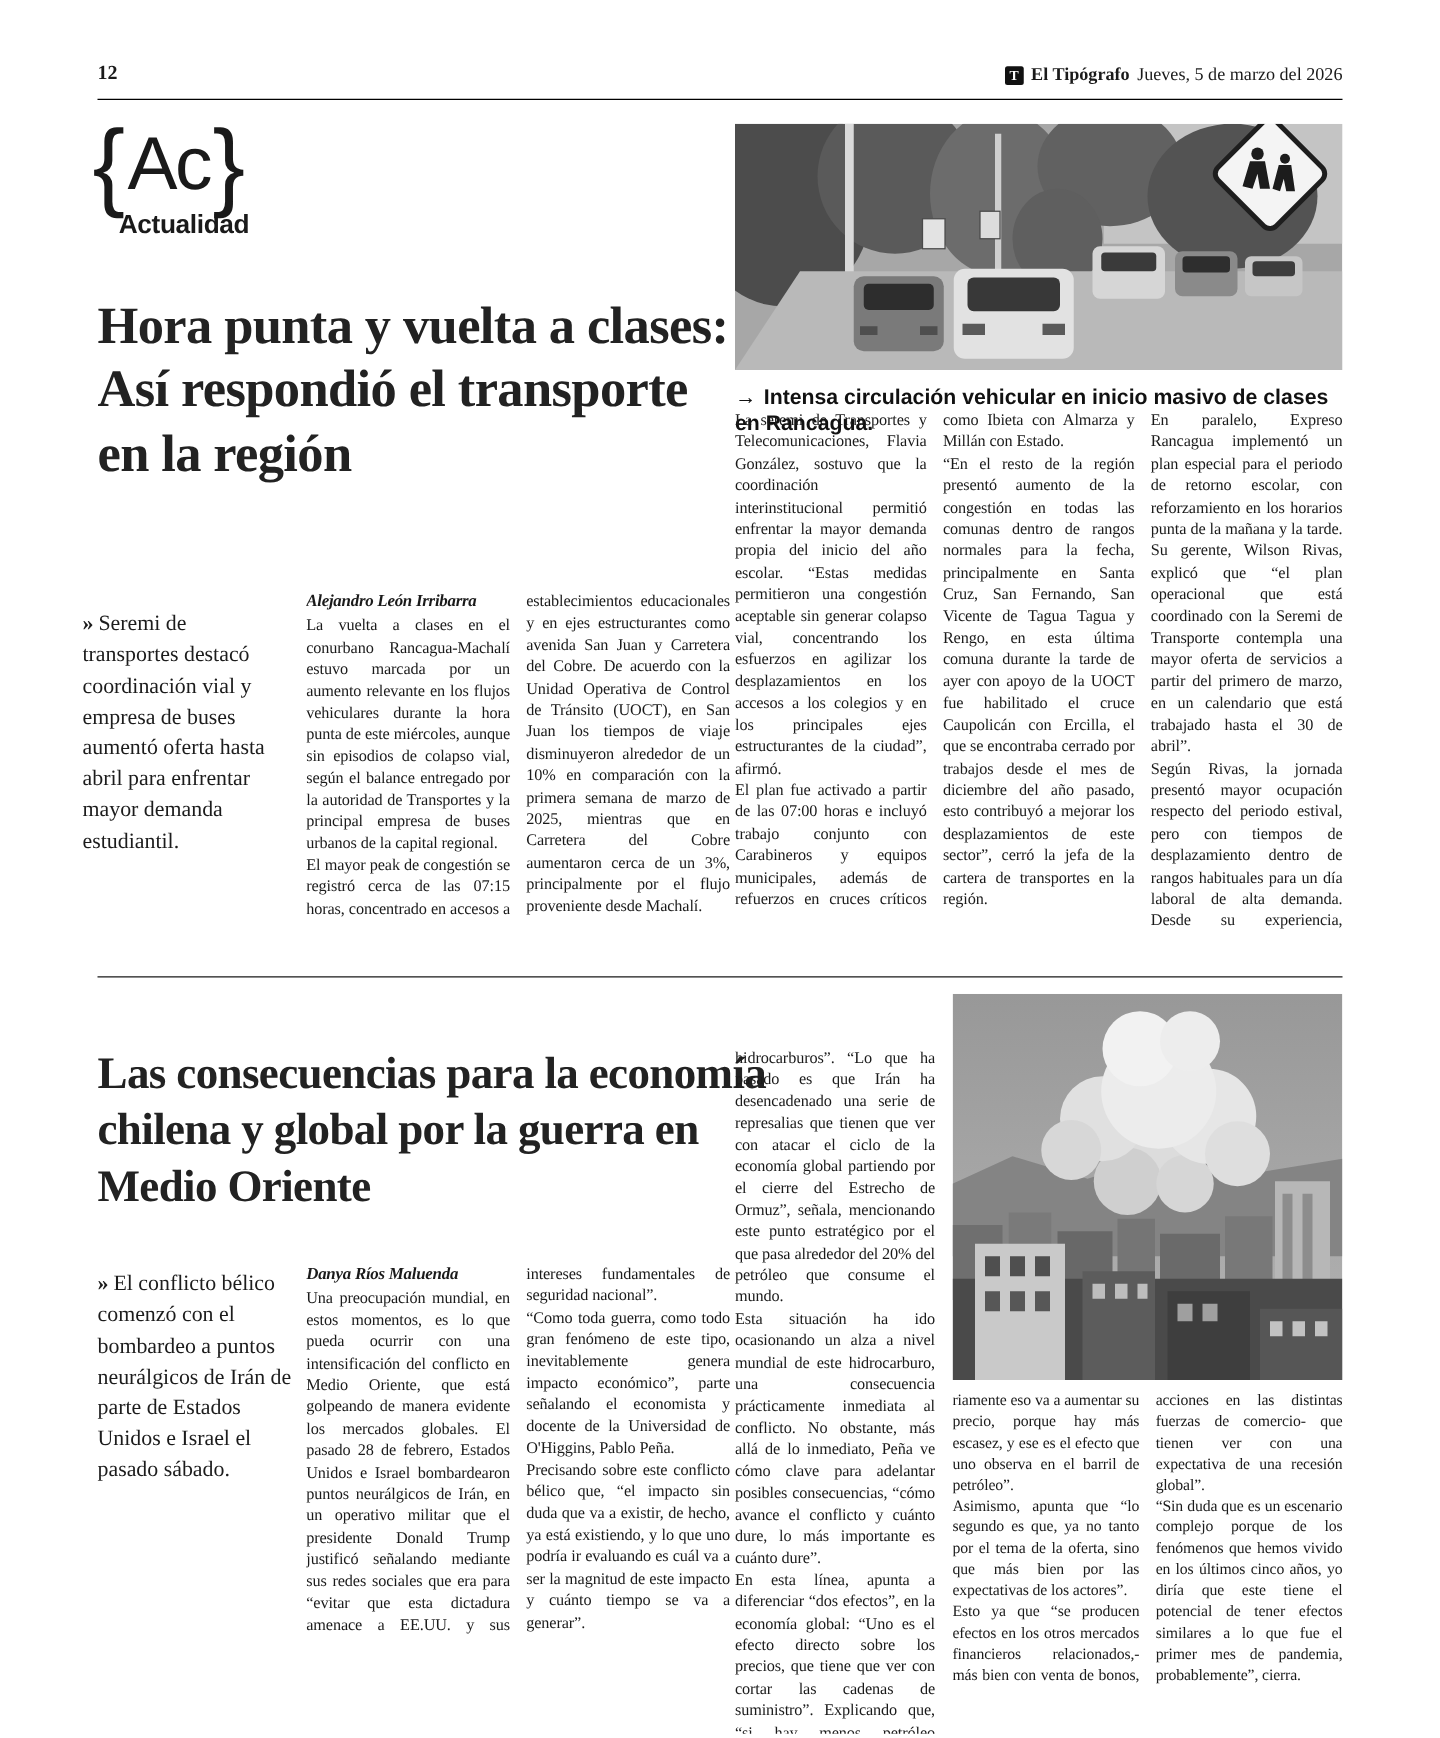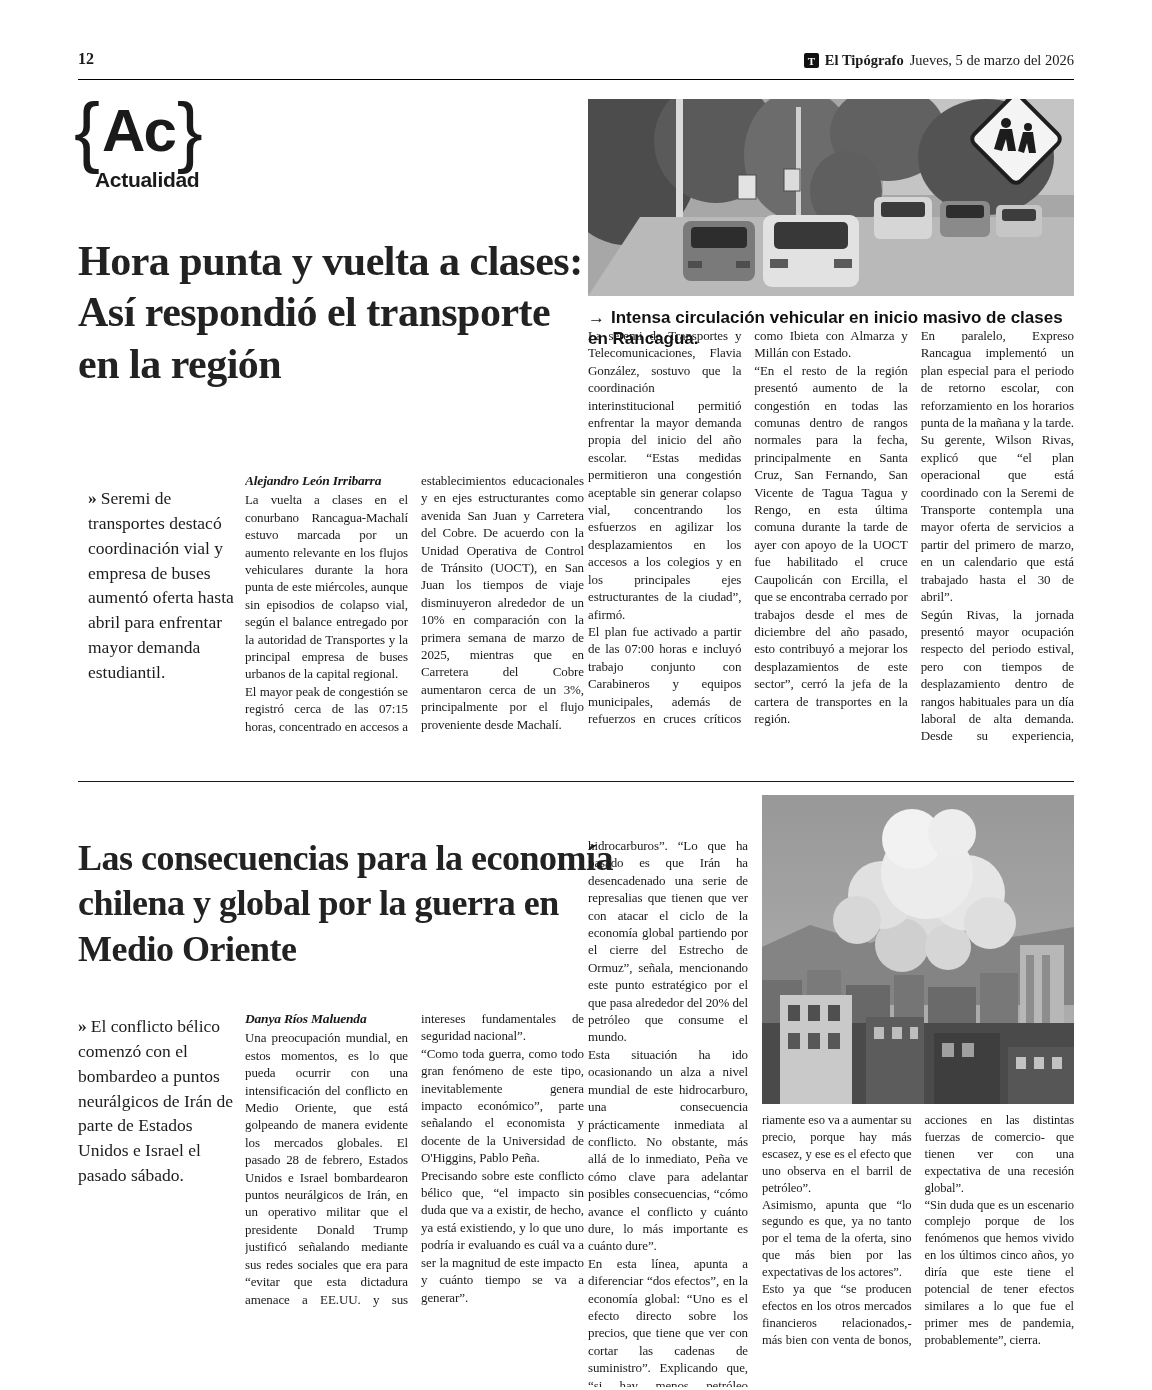--- a/index.html
+++ b/index.html
@@ -17,39 +17,39 @@
     width:15px;height:15px;background:#111;color:#fff;display:flex;align-items:center;justify-content:center;
     font-family:"Liberation Serif",serif;font-weight:700;font-size:11px;border-radius:2px;
   }
   .masthead .mh-title{font-weight:700;font-family:Liberation Serif, serif;}
   .hdr-rule{left:78px;top:79px;width:996px;height:1px;background:#000;}
 
   
   .section{left:74px;top:96px;}
   .seclogo{display:flex;align-items:center;line-height:1;}
   .seclogo .brace{font-family:"Liberation Sans",sans-serif;font-size:78px;font-weight:400;line-height:.9;}
-  .seclogo .abbr{font-family:"Liberation Sans",sans-serif;font-size:60px;font-weight:700;letter-spacing:-2px;padding:0 2px;}
+  .seclogo .abbr{font-family:"Liberation Sans",sans-serif;font-size:60px;font-weight:400;letter-spacing:-2px;padding:0 2px;}
   .secname{font-family:"Liberation Sans",sans-serif;font-weight:800;font-size:21px;margin-top:2px;margin-left:21px;letter-spacing:-.3px;}
 
   
   .headline{font-weight:700;color:#222;letter-spacing:-.5px;}
   .headline1{left:78px;top:208px;width:505px;font-size:42px;line-height:1.22;}
   .headline2{left:78px;top:812px;width:545px;font-size:36px;line-height:1.26;}
 
   
   .photo1{left:588px;top:99px;width:486px;height:197px;overflow:hidden;}
   .photo2{left:762px;top:795px;width:312px;height:309px;overflow:hidden;}
   .photo svg{display:block;width:100%;height:100%;}
   .caption{font-family:Liberation Sans, sans-serif;font-weight:700;font-size:17px;color:#111;line-height:1.25;}
   .caption1{left:588px;top:307px;width:486px;}
   .cap-arrow{margin-right:6px;font-weight:700;}
 
   
   .pullquote{font-size:17.5px;line-height:1.42;color:#1c1c1c;}
-  .pq1{left:88px;top:486px;width:158px;}
+  .pq1{left:66px;top:486px;width:158px;}
   .pq2{left:78px;top:1014px;width:162px;}
   .pq-marker{font-weight:700;margin-right:4px;}
 
   
   .bodyblock{font-size:13px;line-height:17.4px;letter-spacing:-.1px;overflow:hidden;}
   .bodyblock p{margin:0;text-align:justify;}
   .byline{font-weight:700;font-style:italic;font-size:13.5px;margin:0 0 2px 0 !important;text-align:left !important;letter-spacing:-.2px;}
   .cols2{column-count:2;column-gap:13px;}
   .cols3{column-count:3;column-gap:13px;}
   .a1-left{left:245px;top:472px;width:339px;height:272px;}

